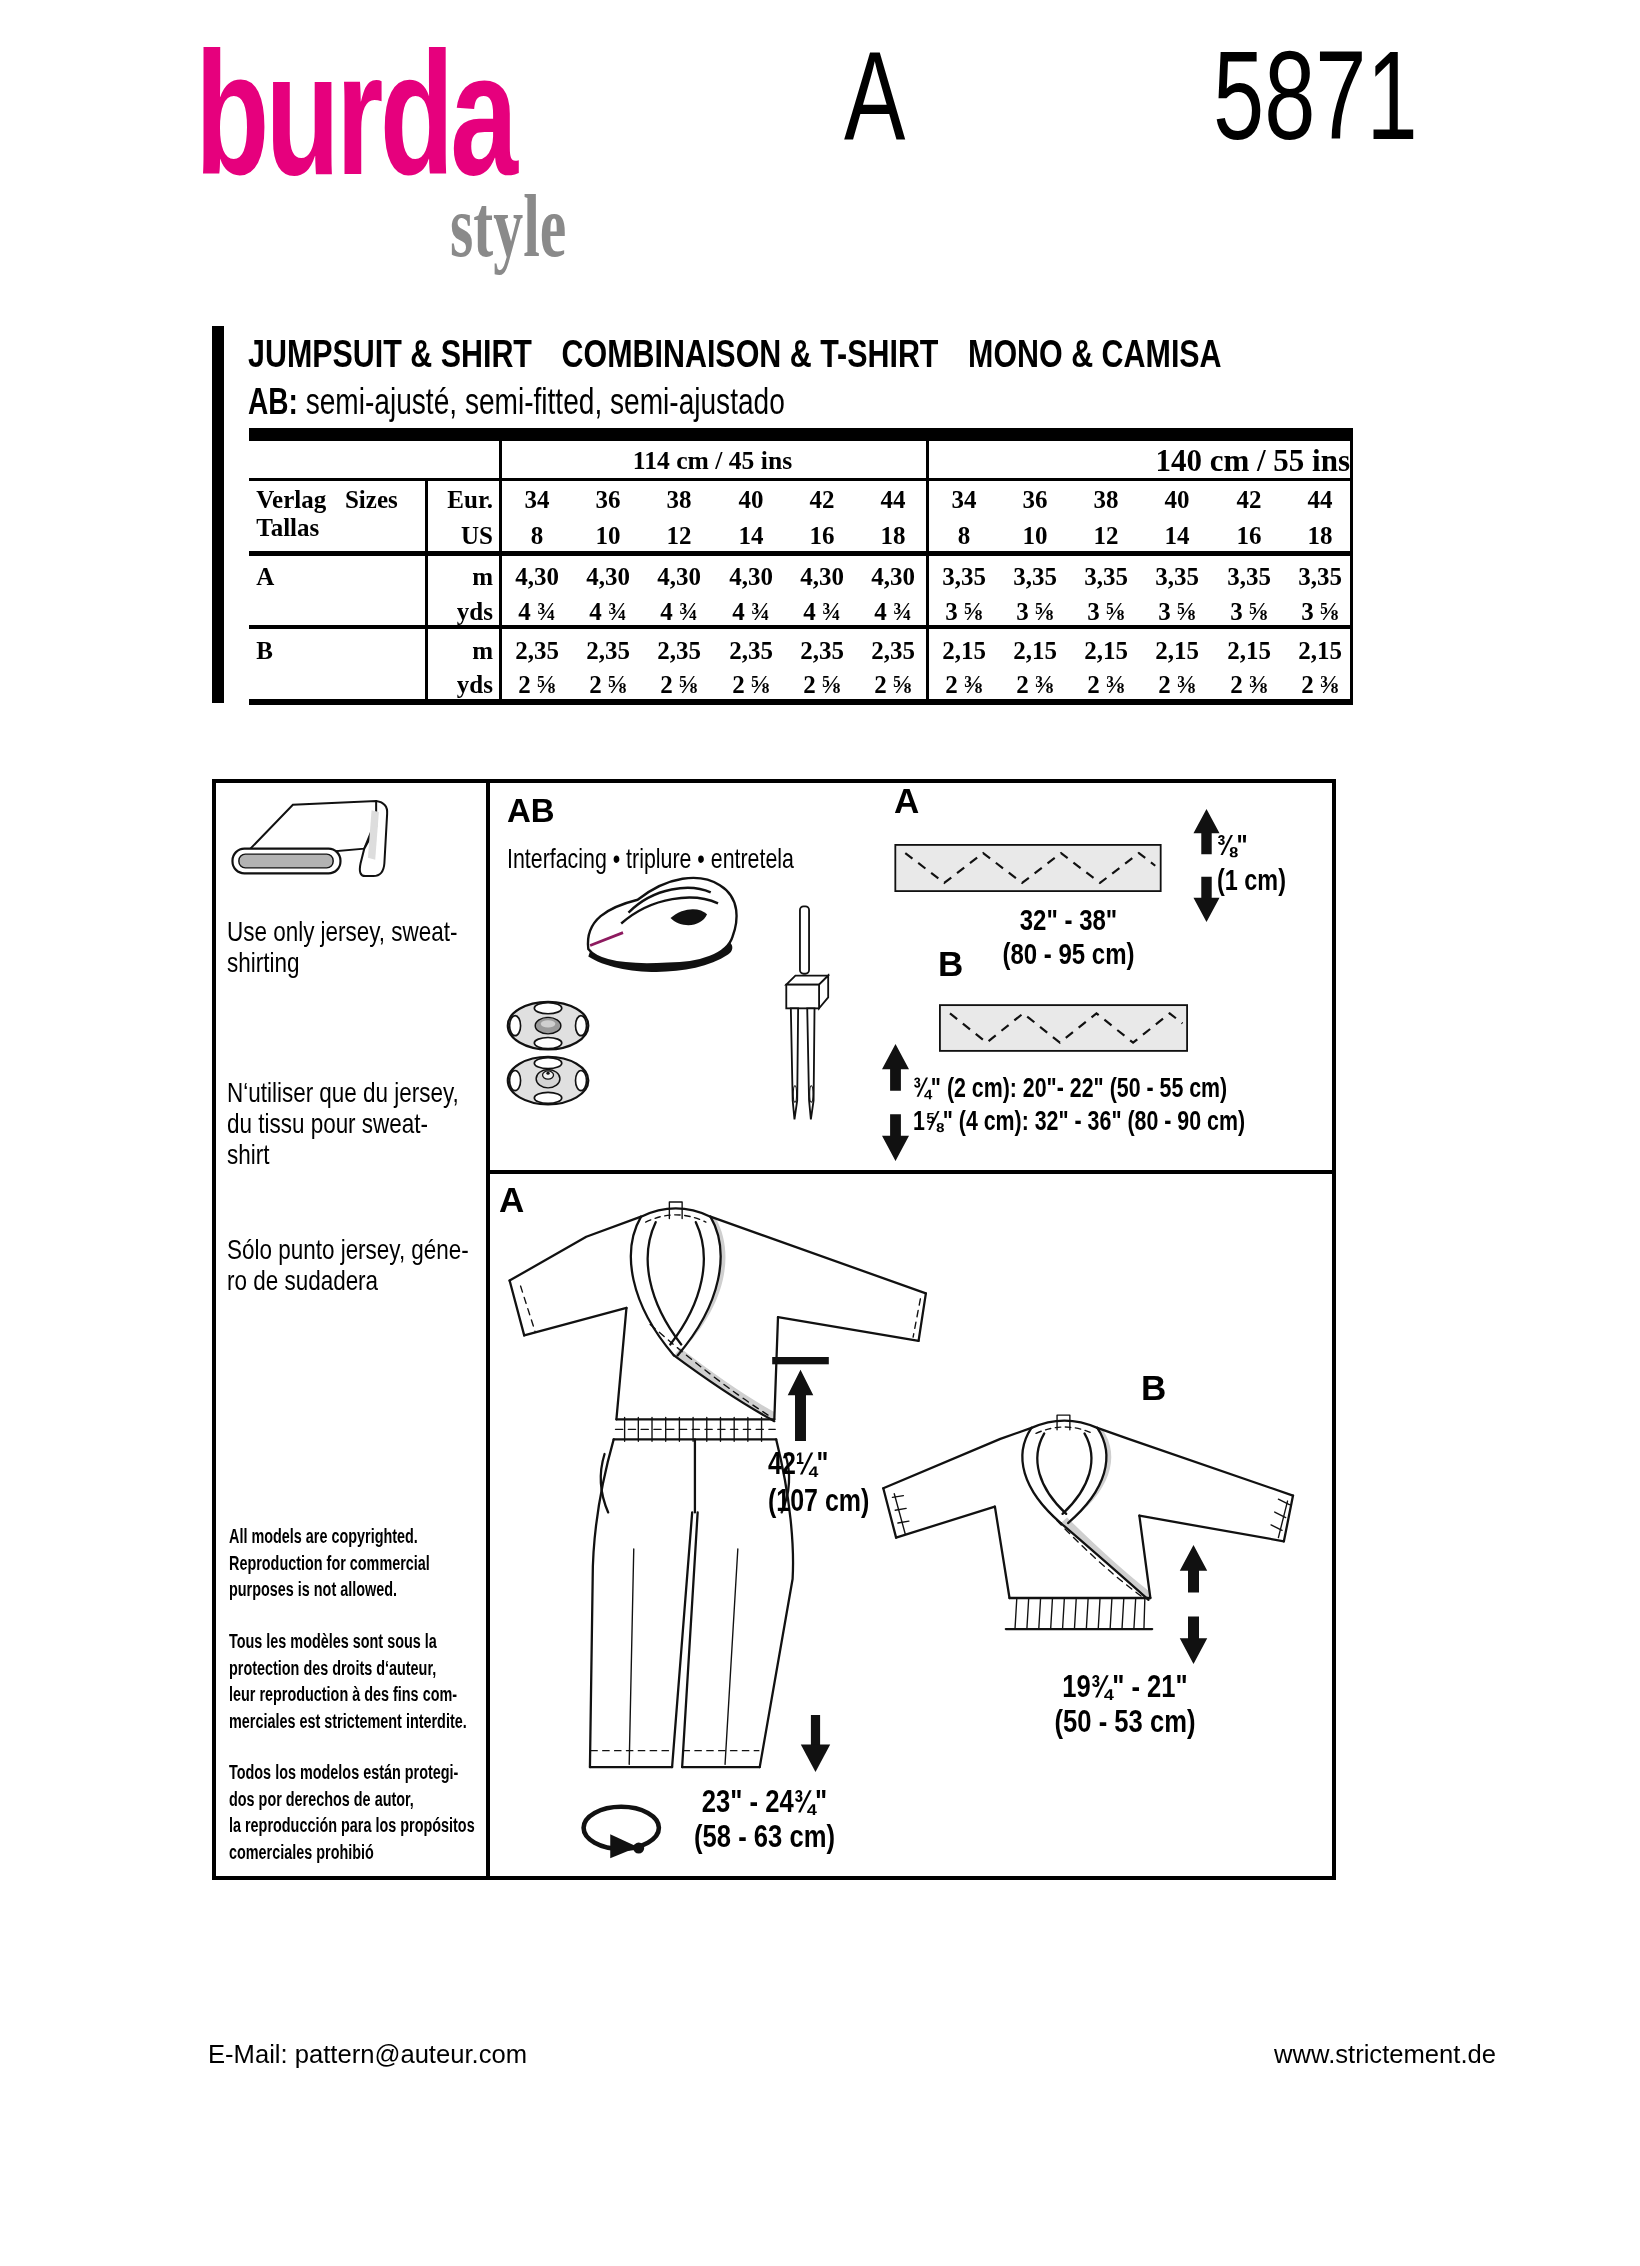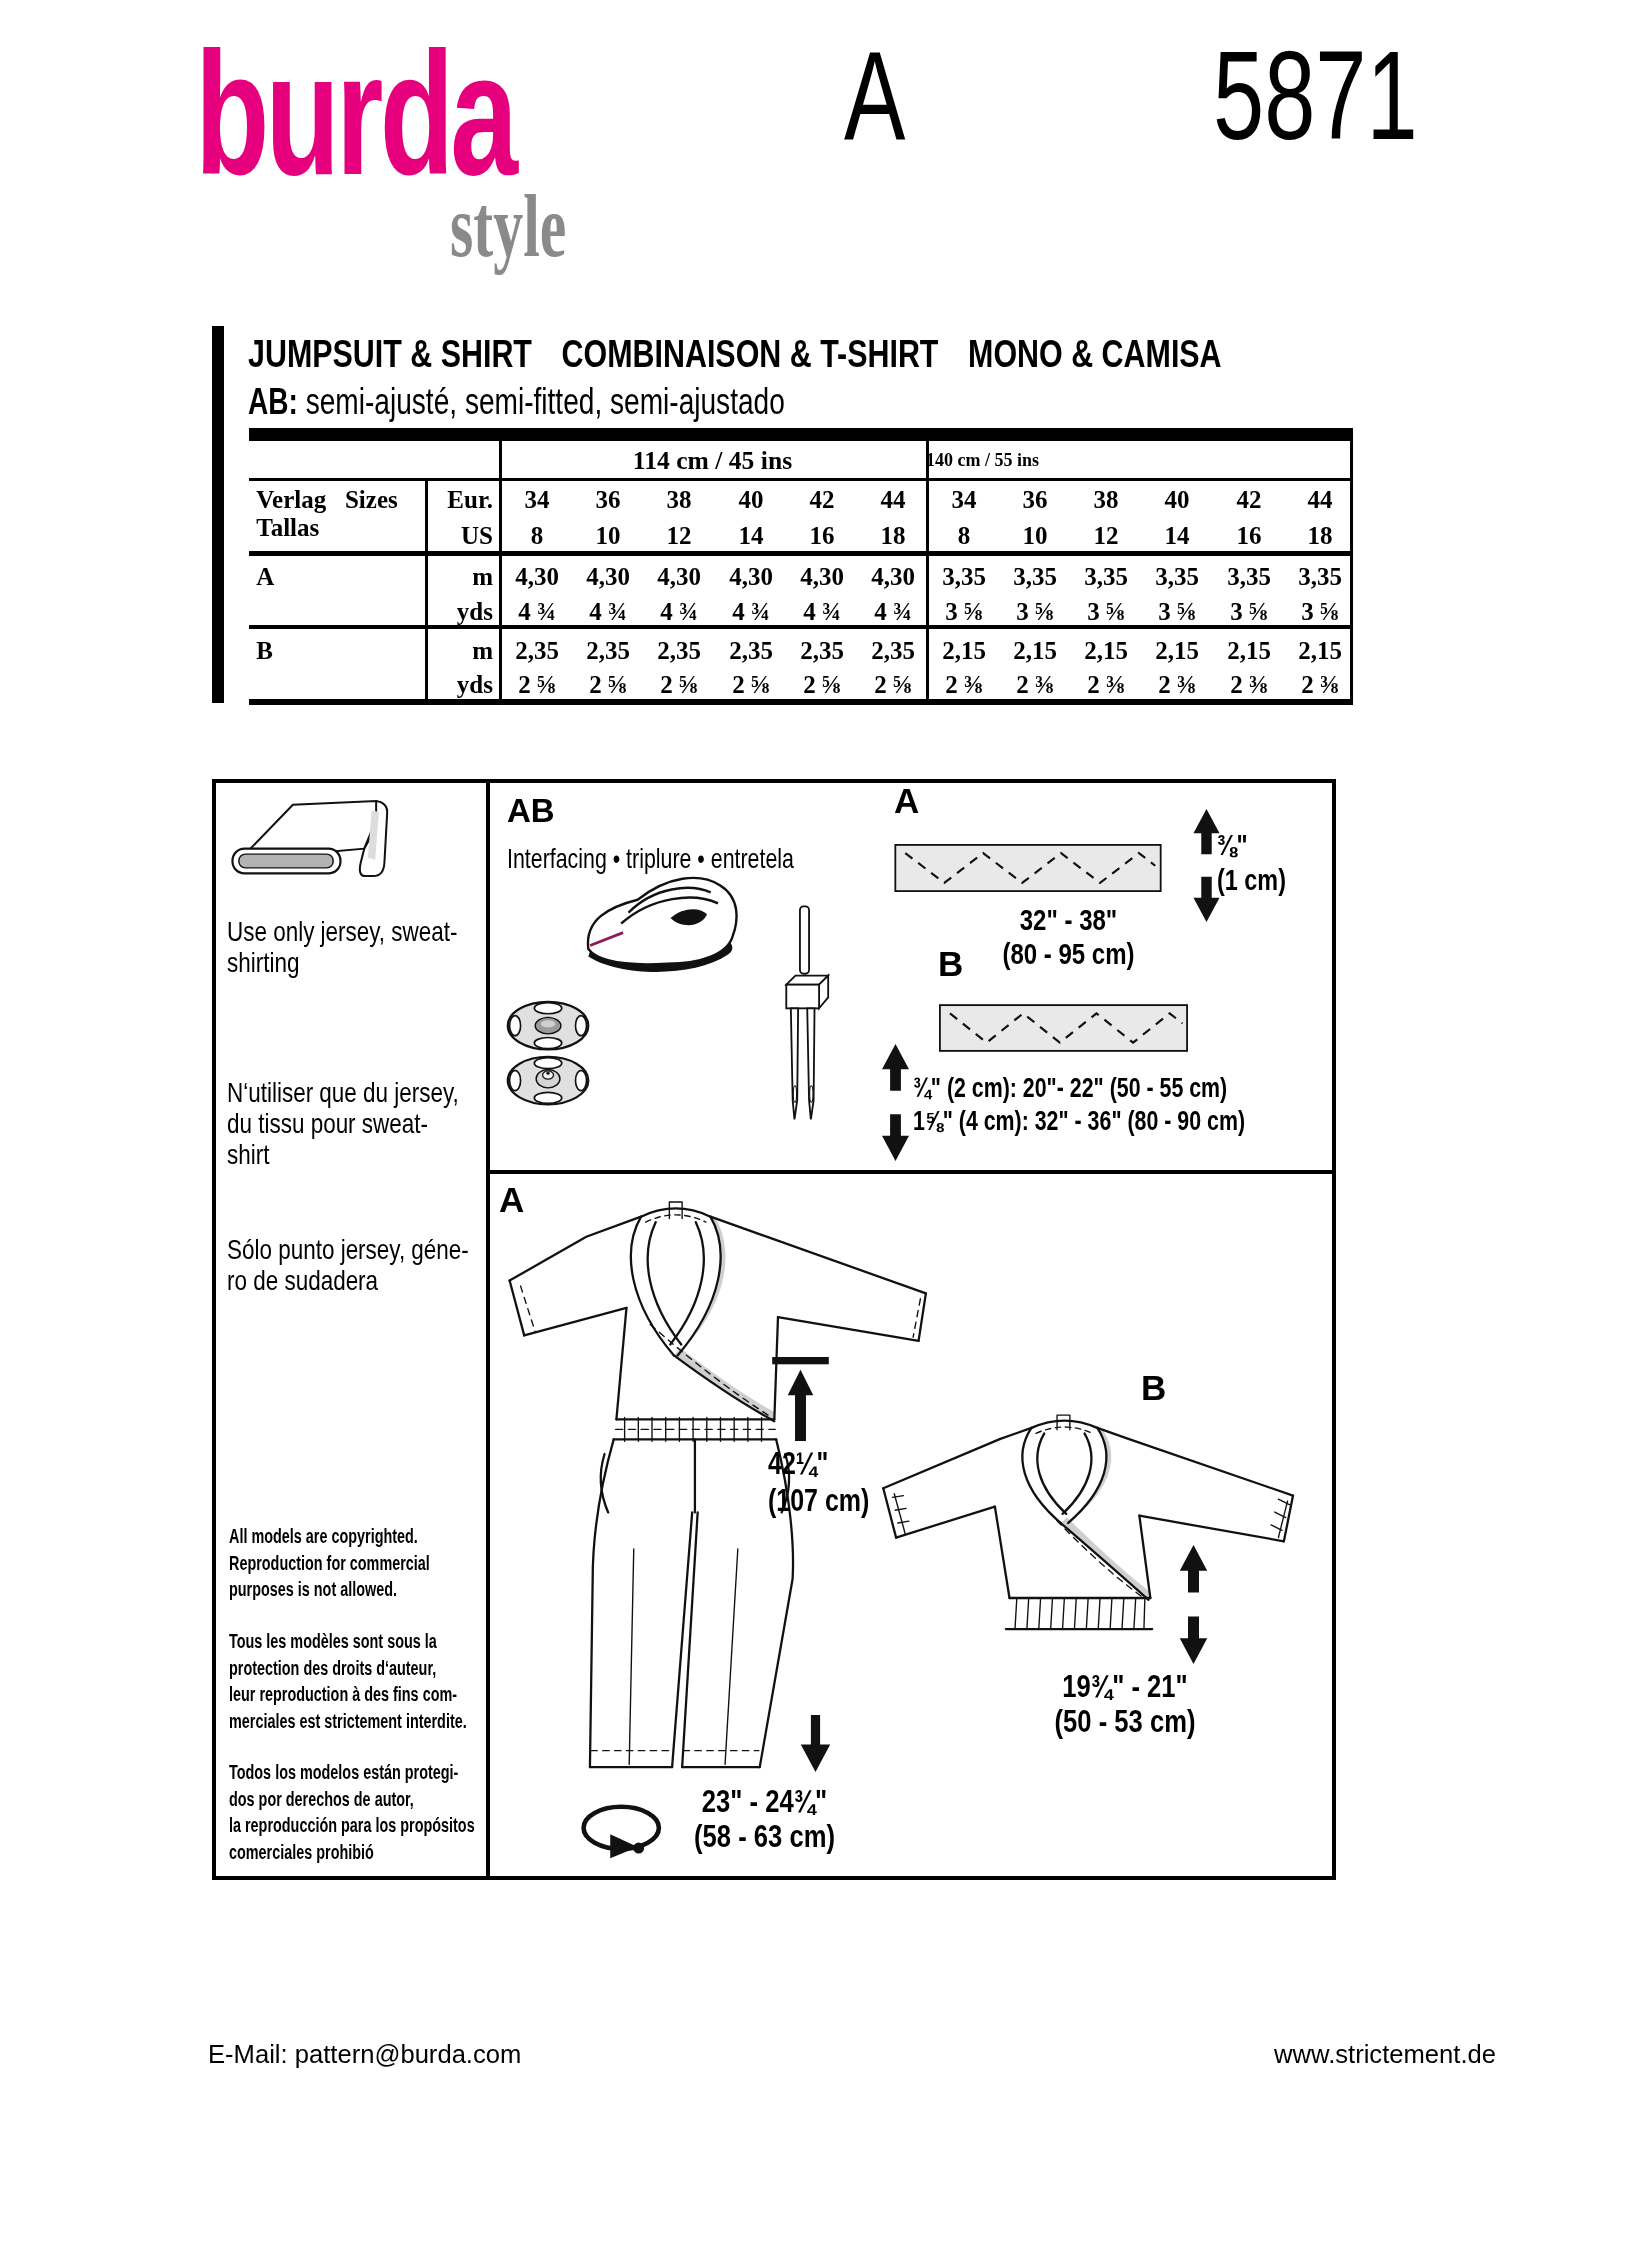--- a/index.html
+++ b/index.html
@@ -36,21 +36,21 @@
     <span>MONO &amp; CAMISA</span>
   </div>
   <div class="abs" style="left:248px;top:382px;font-size:36px;line-height:1.1;transform:scaleX(.78);transform-origin:0 0;white-space:nowrap;">
     <span class="b">AB:</span><span> semi-ajusté, semi-fitted, semi-ajustado</span>
   </div>
 
   <div class="abs" style="left:249px;top:428px;width:1104px;height:277px;font-family:Liberation Serif, serif;">
     <div class="line" style="left:0;top:0;width:1104px;height:12.8px;"></div>
 
     <div class="abs b" style="left:250px;top:14.6px;width:427px;height:35px;line-height:35px;text-align:center;font-size:25.6px;">114 cm / 45 ins</div>
-    <div class="abs b" style="left:677px;top:14.6px;width:424px;height:35px;line-height:35px;text-align:left;font-size:18px;">140 cm / 55 ins</div>
+    <div class="abs b" style="left:677px;top:14.6px;width:424px;height:35px;line-height:35px;text-align:right;font-size:31px;">140 cm / 55 ins</div>
 
     <div class="line" style="left:0;top:50px;width:1104px;height:2.7px;"></div>
     <div class="line" style="left:0;top:123px;width:1104px;height:4.6px;"></div>
     <div class="line" style="left:0;top:197px;width:1104px;height:3.7px;"></div>
     <div class="line" style="left:0;top:271px;width:1104px;height:5.5px;"></div>
 
     <div class="line" style="left:176px;top:50px;width:2.7px;height:227px;"></div>
     <div class="line" style="left:250px;top:12.8px;width:2.7px;height:264px;"></div>
     <div class="line" style="left:677px;top:12.8px;width:2.7px;height:264px;"></div>
     <div class="line" style="left:1101px;top:12.8px;width:2.7px;height:264px;"></div>
@@ -336,18 +336,18 @@
     <svg class="abs" style="left:363px;top:1020px;" width="90" height="57" viewBox="0 0 98 62">
       <ellipse cx="46" cy="27" rx="41" ry="23" fill="none" stroke="#111" stroke-width="5"></ellipse>
       <polygon points="34,34 34,60 64,48" fill="#111"></polygon>
       <circle cx="65" c="" cy="49" r="6" fill="#111"></circle>
     </svg>
     <div class="abs meas condc" style="left:457px;width:183px;top:1001px;">23" - 24¾"</div>
     <div class="abs meas condc" style="left:457px;width:183px;top:1036px;">(58 - 63 cm)</div>
   </div>
 
   <div class="abs" style="left:208px;top:2040px;width:1288px;font-size:25.6px;display:flex;justify-content:space-between;">
-    <span>E-Mail: pattern@burda.com</span>
+    <span>E-Mail: pattern@auteur.com</span>
     <span>www.strictement.de</span>
   </div>
 
 </div>
 
 
 </body></html>

